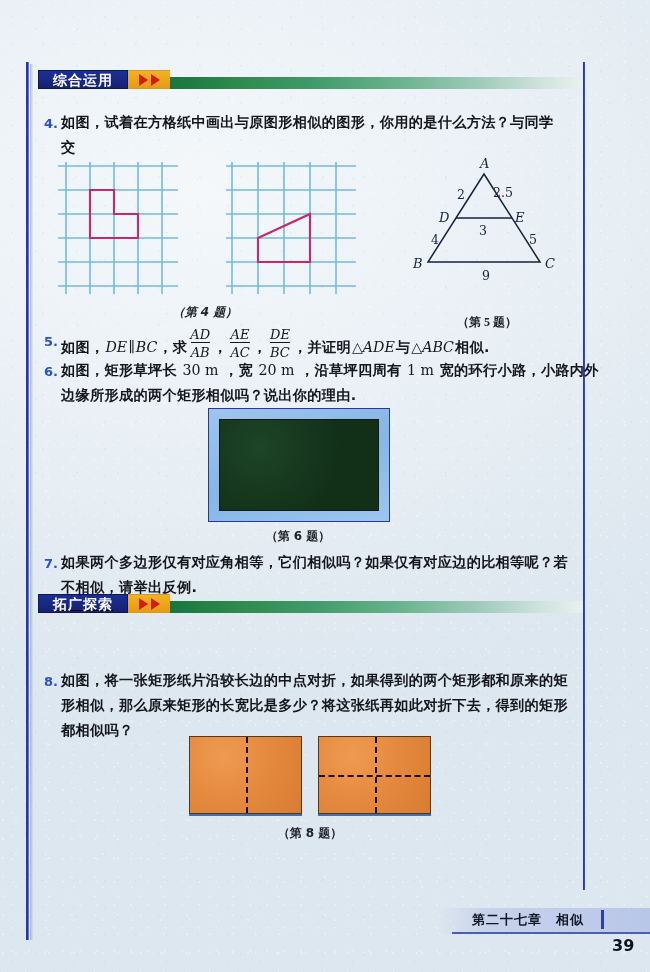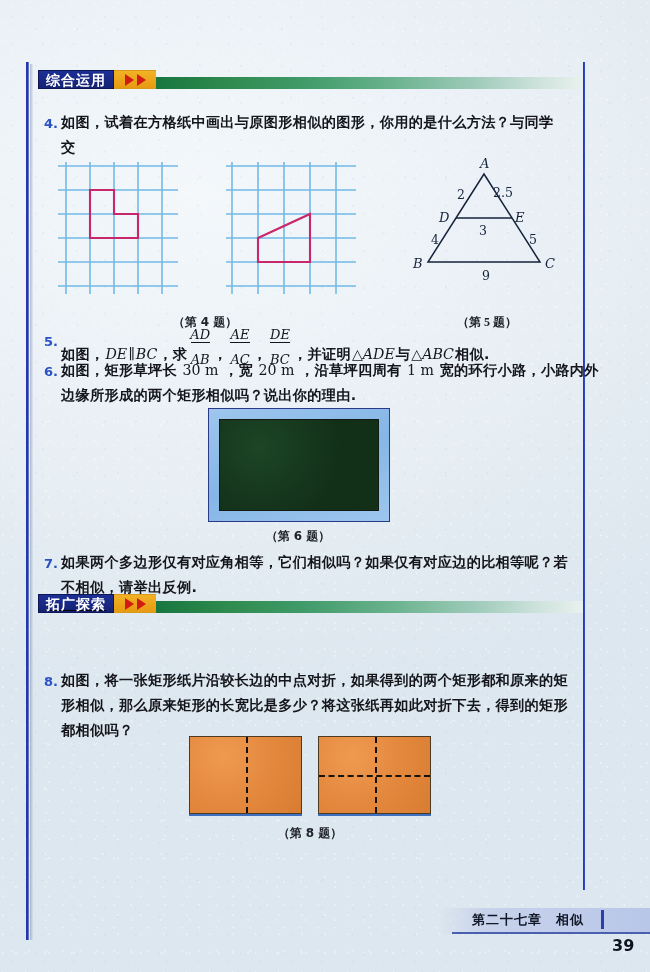--- a/index.html
+++ b/index.html
@@ -64,21 +64,21 @@
     align-items: stretch;
     width: 545px;
   }
   .banner-label {
     background: linear-gradient(180deg,#1c2f95 0%, #152272 100%);
     color: #ffffff;
     font-family: "DejaVu Sans", "Liberation Sans", sans-serif;
     font-weight: 700;
     font-size: 14px;
     letter-spacing: 1px;
-    padding: 0 7px;
+    padding: 0 14px;
     display: flex;
     align-items: center;
     line-height: 1;
     border: 1px solid #0d1757;
   }
   .banner-arrows {
     background: linear-gradient(180deg,#f2b225 0%, #e79a12 100%);
     width: 42px;
     display: flex;
     align-items: center;
@@ -129,21 +129,21 @@
   .frac {
     display: inline-flex;
     flex-direction: column;
     align-items: center;
     vertical-align: -0.55em;
     font-style: italic;
     font-size: 13px;
     margin: 0 1px;
     line-height: 1.08;
   }
-  .frac .den { border-top: 1px solid #14161c; padding-top: 10px; }
+  .frac .den { border-top: 1px solid #14161c; padding-top: 3px; }
   .frac .numr { padding: 0 2px; }
 
   
   .caption {
     position: absolute;
     font-family: "DejaVu Sans", "Liberation Sans", sans-serif;
     font-size: 12px;
     font-weight: 600;
     color: #20222a;
     text-align: center;
@@ -290,21 +290,21 @@
         <line x1="14" y1="2" x2="14" y2="134"></line>
         <line x1="40" y1="2" x2="40" y2="134"></line>
         <line x1="66" y1="2" x2="66" y2="134"></line>
         <line x1="92" y1="2" x2="92" y2="134"></line>
         <line x1="118" y1="2" x2="118" y2="134"></line>
       </g>
       <polygon points="40,78 92,54 92,102 40,102" fill="none" stroke="#c8276b" stroke-width="2.1"></polygon>
     </svg>
   </div>
 
-  <div class="caption" style="left:115px; top:314px; width:180px;">（第 4 题）</div>
+  <div class="caption" style="left:115px; top:304px; width:180px;font-style:italic;">（第 4 题）</div>
 
   <div class="gridfig" style="left:395px; top:152px;">
     <svg width="185" height="140" viewBox="0 0 185 140">
       <g stroke="#14223a" stroke-width="1.5" fill="none">
         <polygon points="89,22 145,110 33,110"></polygon>
         <line x1="61" y1="66" x2="117" y2="66"></line>
       </g>
       <g font-family="DejaVu Serif, Liberation Serif, serif" font-style="italic" font-size="13" fill="#14223a">
         <text x="85" y="16">A</text>
         <text x="44" y="70">D</text>

